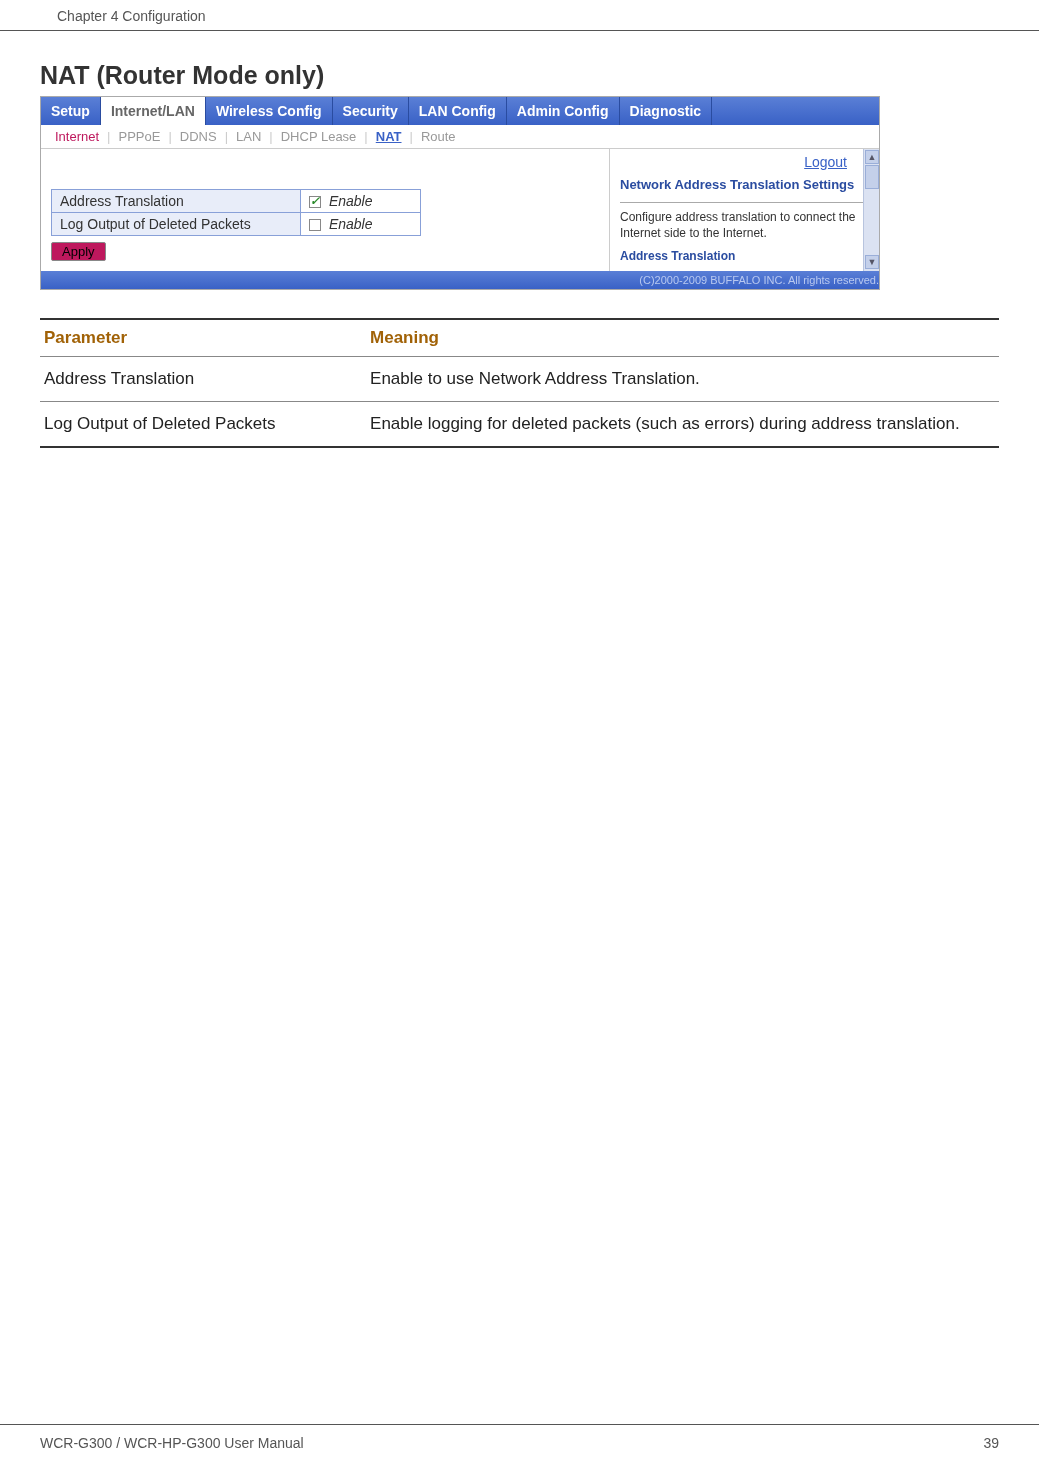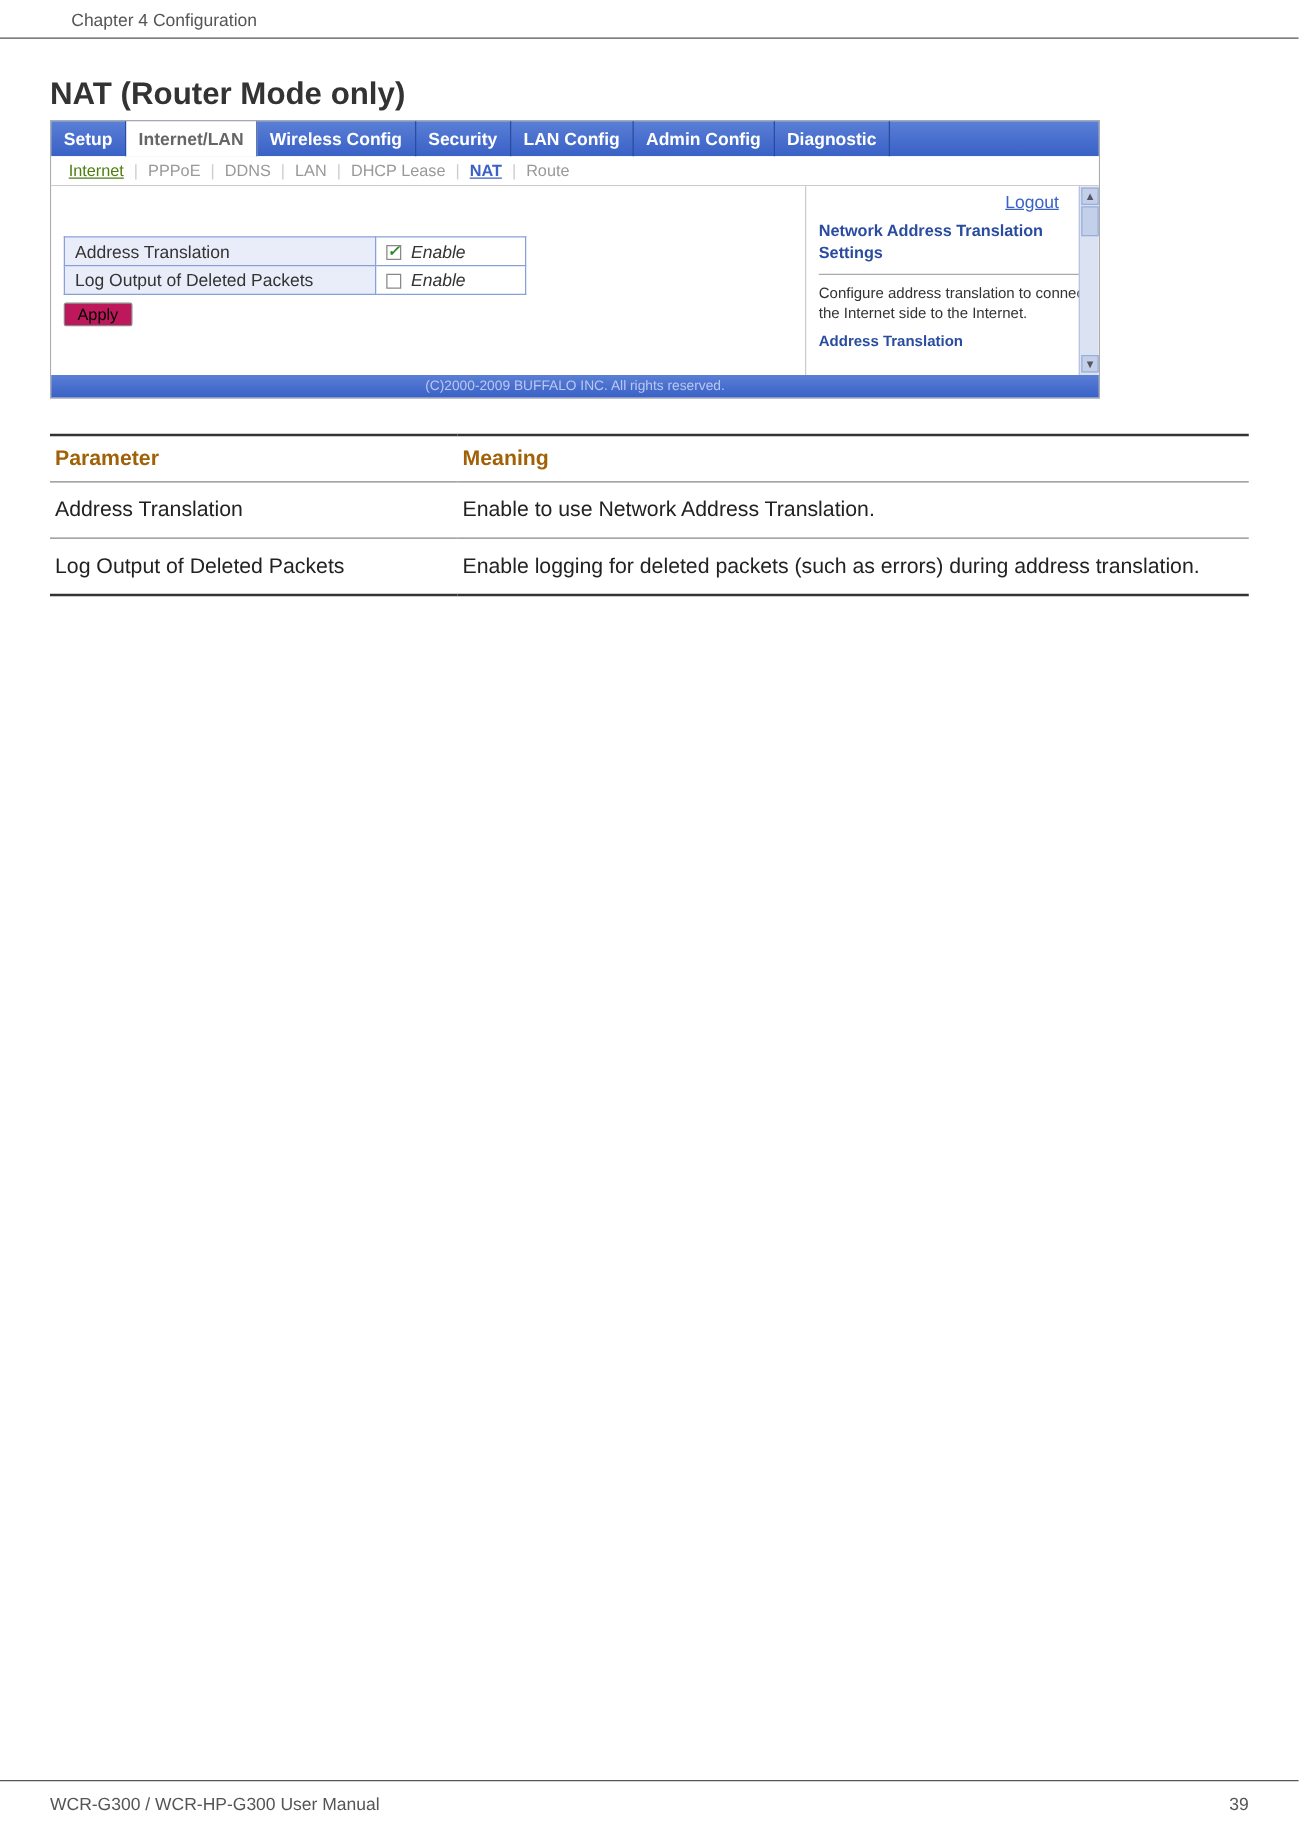--- a/index.html
+++ b/index.html
@@ -57,40 +57,39 @@
       color: #666;
     }
     .sub-tabs {
       display: flex;
       padding: 2px 6px;
       background: #fff;
       border-bottom: 1px solid #ccc;
       font-size: 13px;
     }
     .sub-tab {
-      color: #4d7c0f;
-      text-decoration: underline;
+      color: #be185d;
       padding: 2px 8px;
       cursor: pointer;
     }
     .sub-tab.inactive { color: #999; text-decoration: none; }
     .sub-tab.active { color: #3961c6; font-weight: bold; text-decoration: underline; }
     .sub-sep { color: #ccc; padding: 2px 0; }
     .panel-wrap {
       display: flex;
       background: #fff;
     }
     .left-panel {
       flex: 1;
       padding: 40px 10px 10px 10px;
     }
     .right-panel {
-      width: 235px;
+      width: 270px;
       border-left: 1px solid #ccc;
-      padding: 4px 8px 20px 10px;
+      padding: 4px 8px 4px 10px;
       position: relative;
       background: #fff;
     }
     .logout-row {
       text-align: right;
       padding-right: 24px;
     }
     .logout-link {
       color: #3961c6;
       text-decoration: underline;
@@ -190,21 +189,21 @@
       width: 14px;
       height: 24px;
       background: #c4d0ea;
       margin: 1px;
       border: 1px solid #9aaed8;
       cursor: pointer;
     }
     .copyright-bar {
       background: linear-gradient(#5a7fd6, #3961c6);
       color: #b8c8f0;
-      text-align: center;
+      text-align: right;
       font-size: 11px;
       padding: 3px 0;
     }
     .params-table {
       width: 100%;
       border-collapse: collapse;
     }
     .params-table th {
       text-align: left;
       font-size: 17px;

